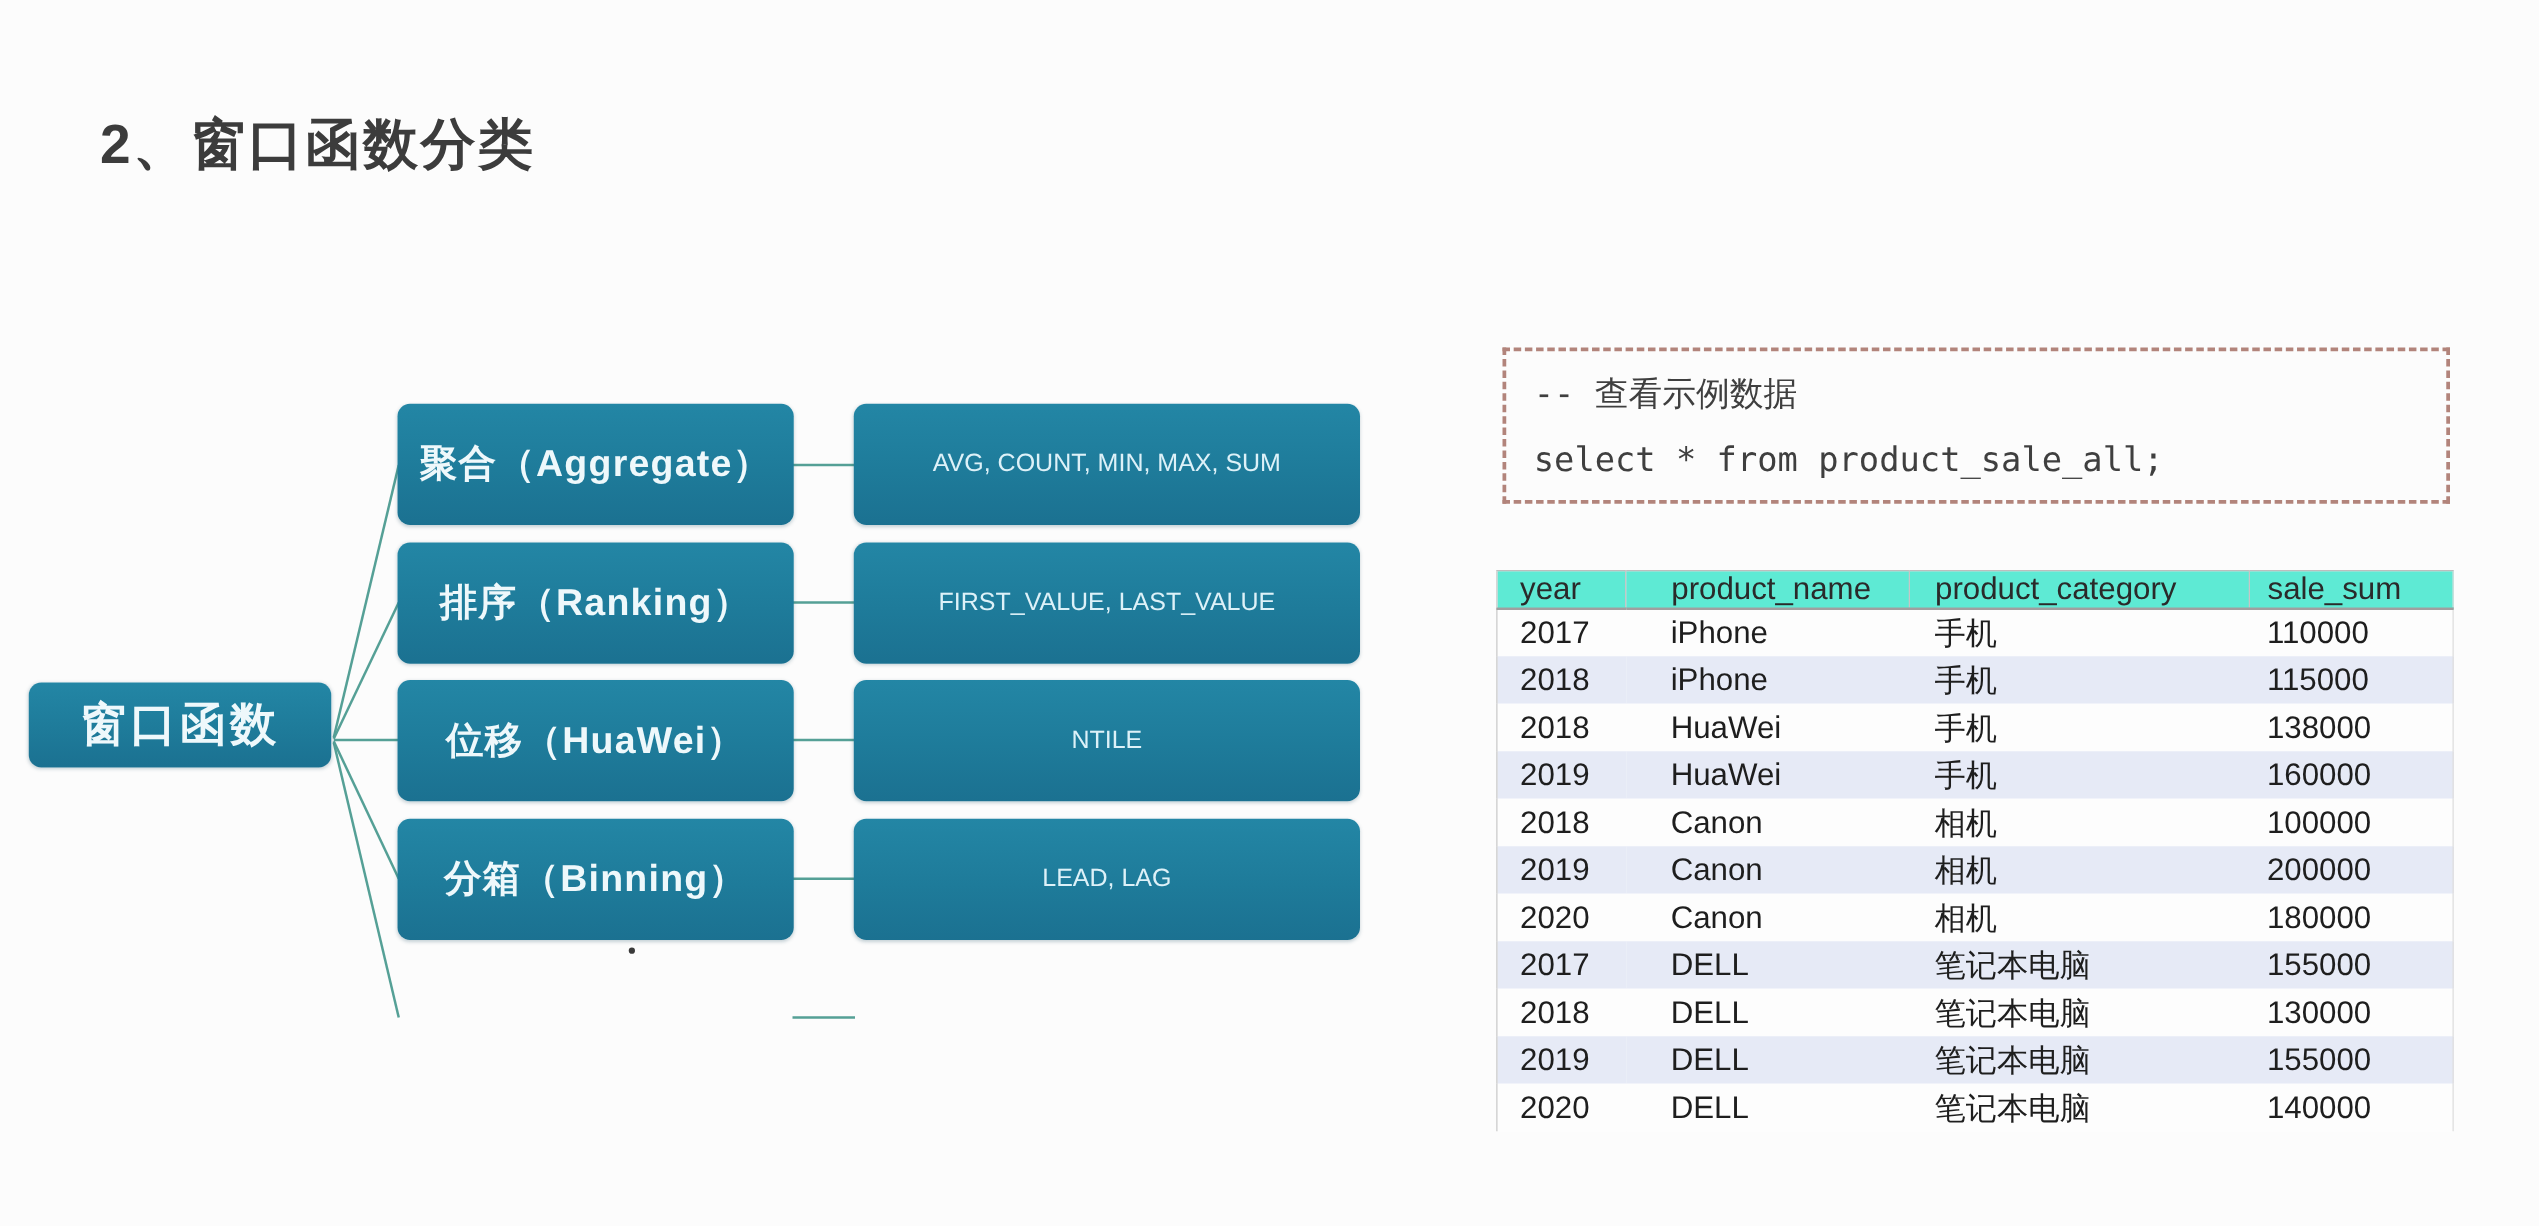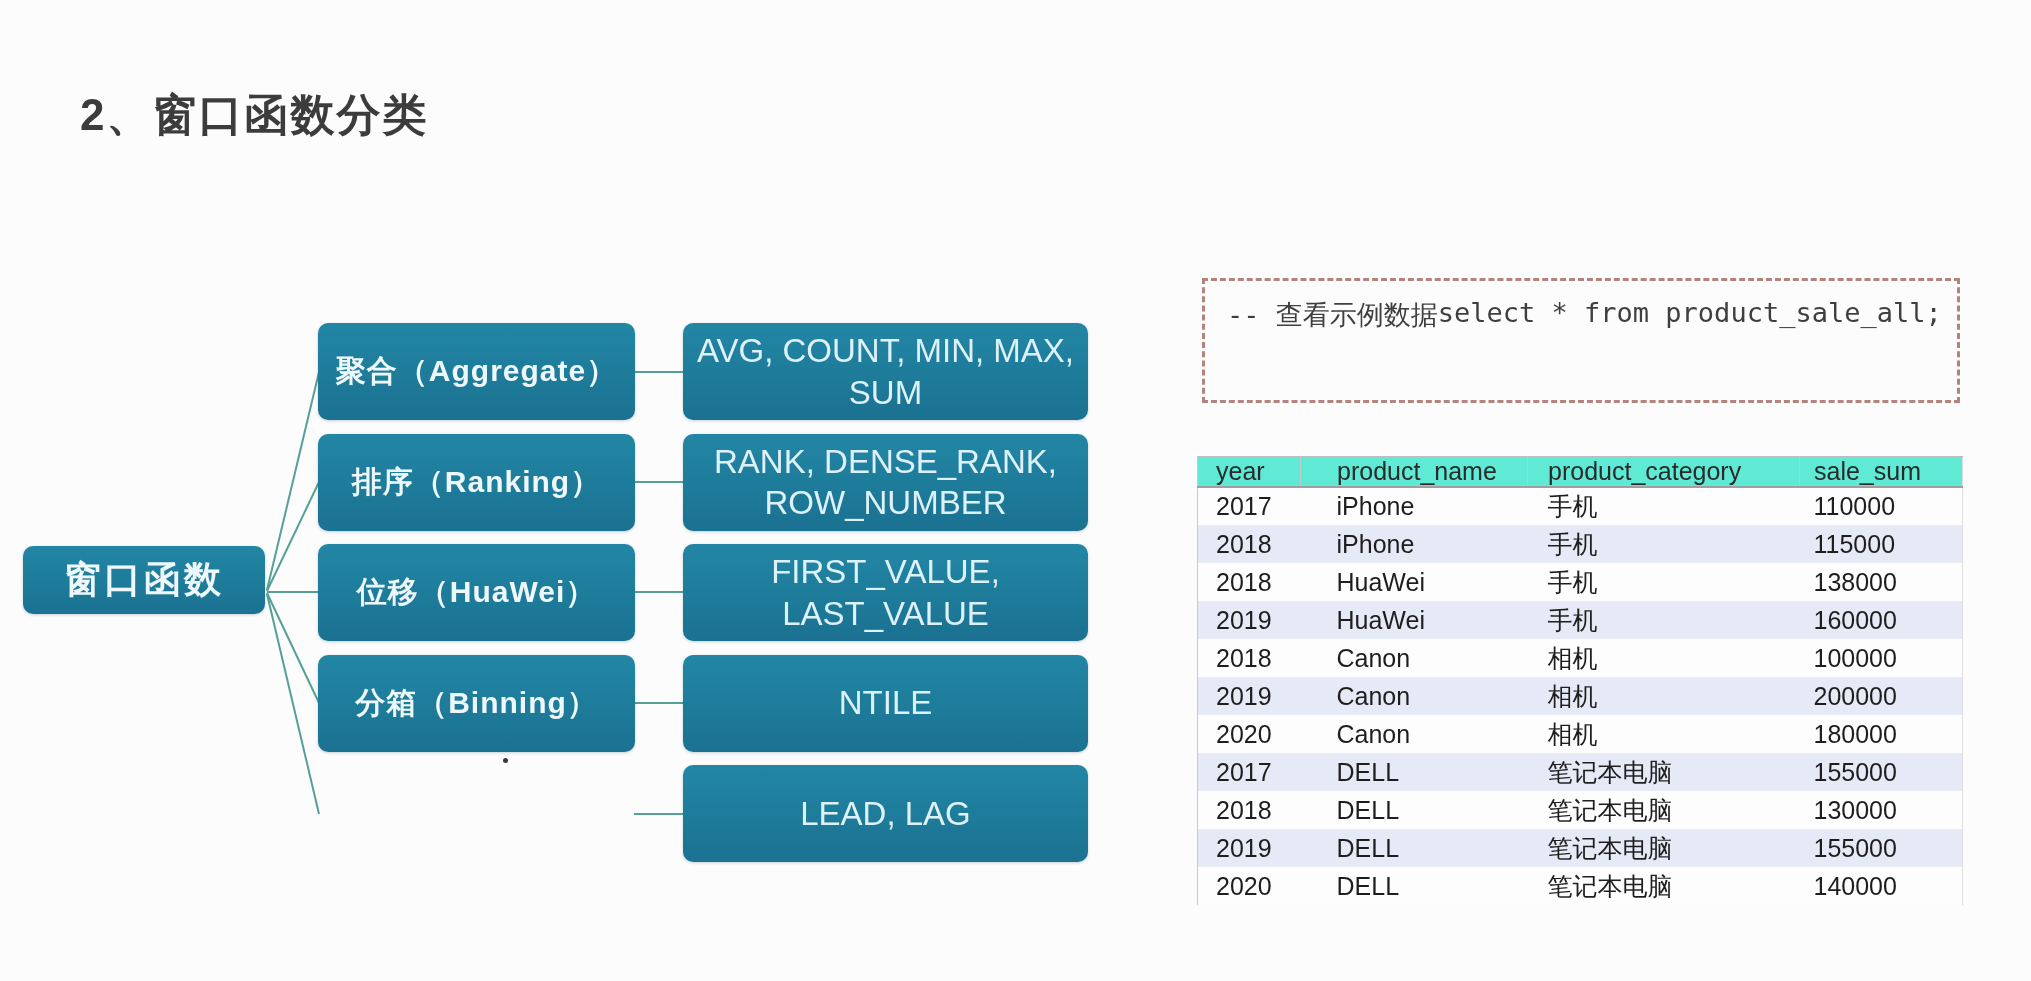--- a/index.html
+++ b/index.html
@@ -41,21 +41,21 @@
     position: absolute;
     top: 323px;
     display: flex;
     flex-direction: column;
     gap: 13.5px;
   }
   .cat-col { left: 318px; width: 317px; }
   .fn-col  { left: 683px; width: 405px; }
   .branch-col .node-box { height: 97px; }
   .cat-col .node-box { font-size: 30px; font-weight: bold; letter-spacing: 1px; }
-  .fn-col  .node-box { font-size: 33px; color: #ddf1f8; white-space: pre-line; line-height: 1.25; }
+  .fn-col  .node-box { font-size: 20px; color: #ddf1f8; white-space: pre-line; line-height: 1.25; }
   svg.connectors {
     position: absolute;
     left: 0; top: 0;
     width: 2031px; height: 981px;
     pointer-events: none;
   }
   .stray-dot {
     position: absolute;
     left: 503px; top: 758px;
     width: 5px; height: 5px;
@@ -63,21 +63,21 @@
     background: #3a3a3a;
   }
   
   .sql-panel {
     position: absolute;
     left: 1202px; top: 278px;
     width: 758px; height: 125px;
     border: 3px dashed #b2847b;
     padding: 16px 24px 16px 22px;
     display: flex;
-    flex-direction: row;
+    flex-direction: column;
     justify-content: space-between;
     background: #fcfcfc;
   }
   .sql-panel .line {
     font-family: "DejaVu Sans Mono", "Liberation Mono", monospace;
     font-size: 27px;
     color: #3f3f3f;
     white-space: pre;
   }
   
@@ -143,22 +143,20 @@
 </div>
 
 <div class="branch-col cat-col" id="cat-col">
     <div class="node-box">聚合（Aggregate）</div>
     <div class="node-box">排序（Ranking）</div>
     <div class="node-box">位移（HuaWei）</div>
     <div class="node-box">分箱（Binning）</div>
   </div>
 <div class="branch-col fn-col" id="fn-col">
     <div class="node-box">AVG, COUNT, MIN, MAX, SUM</div>
-    <div class="node-box">RANK, DENSE_RANK,
-ROW_NUMBER</div>
     <div class="node-box">FIRST_VALUE, LAST_VALUE</div>
     <div class="node-box">NTILE</div>
     <div class="node-box">LEAD, LAG</div>
   </div>
 
 <div class="stray-dot"></div>
 
 <div class="sql-panel">
   <div class="line">-- 查看示例数据</div>
   <div class="line">select * from product_sale_all;</div>

